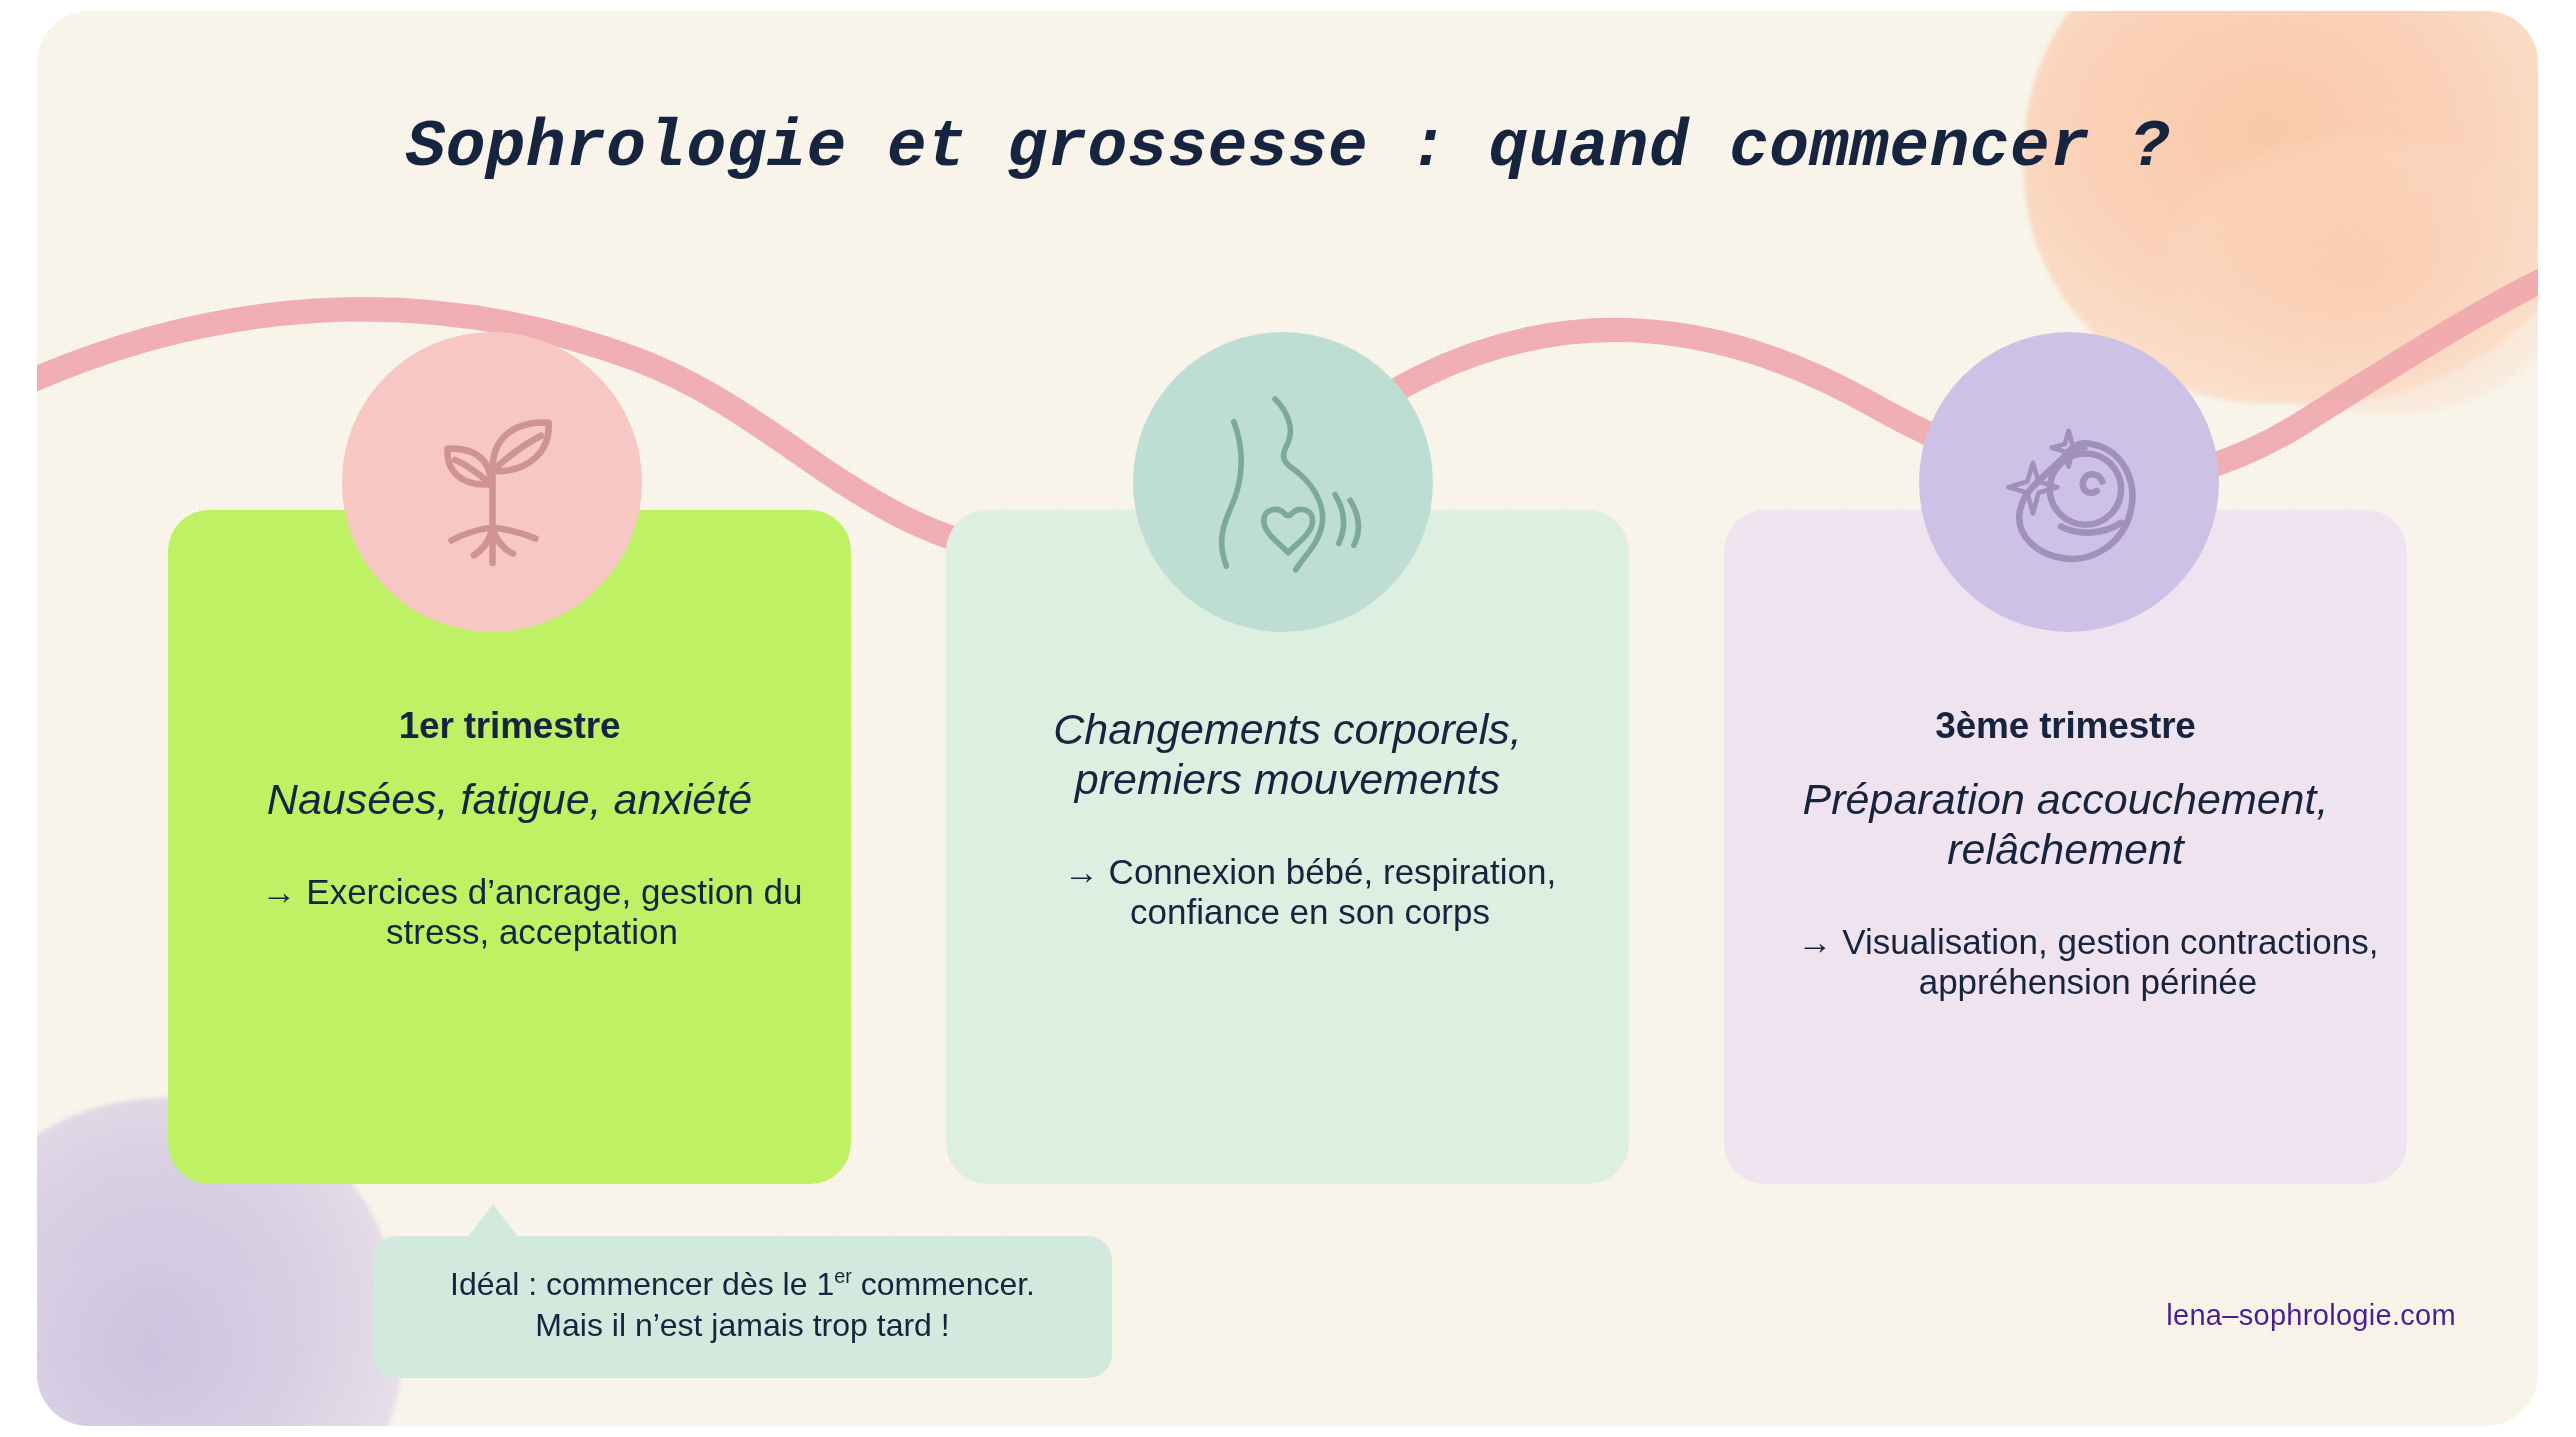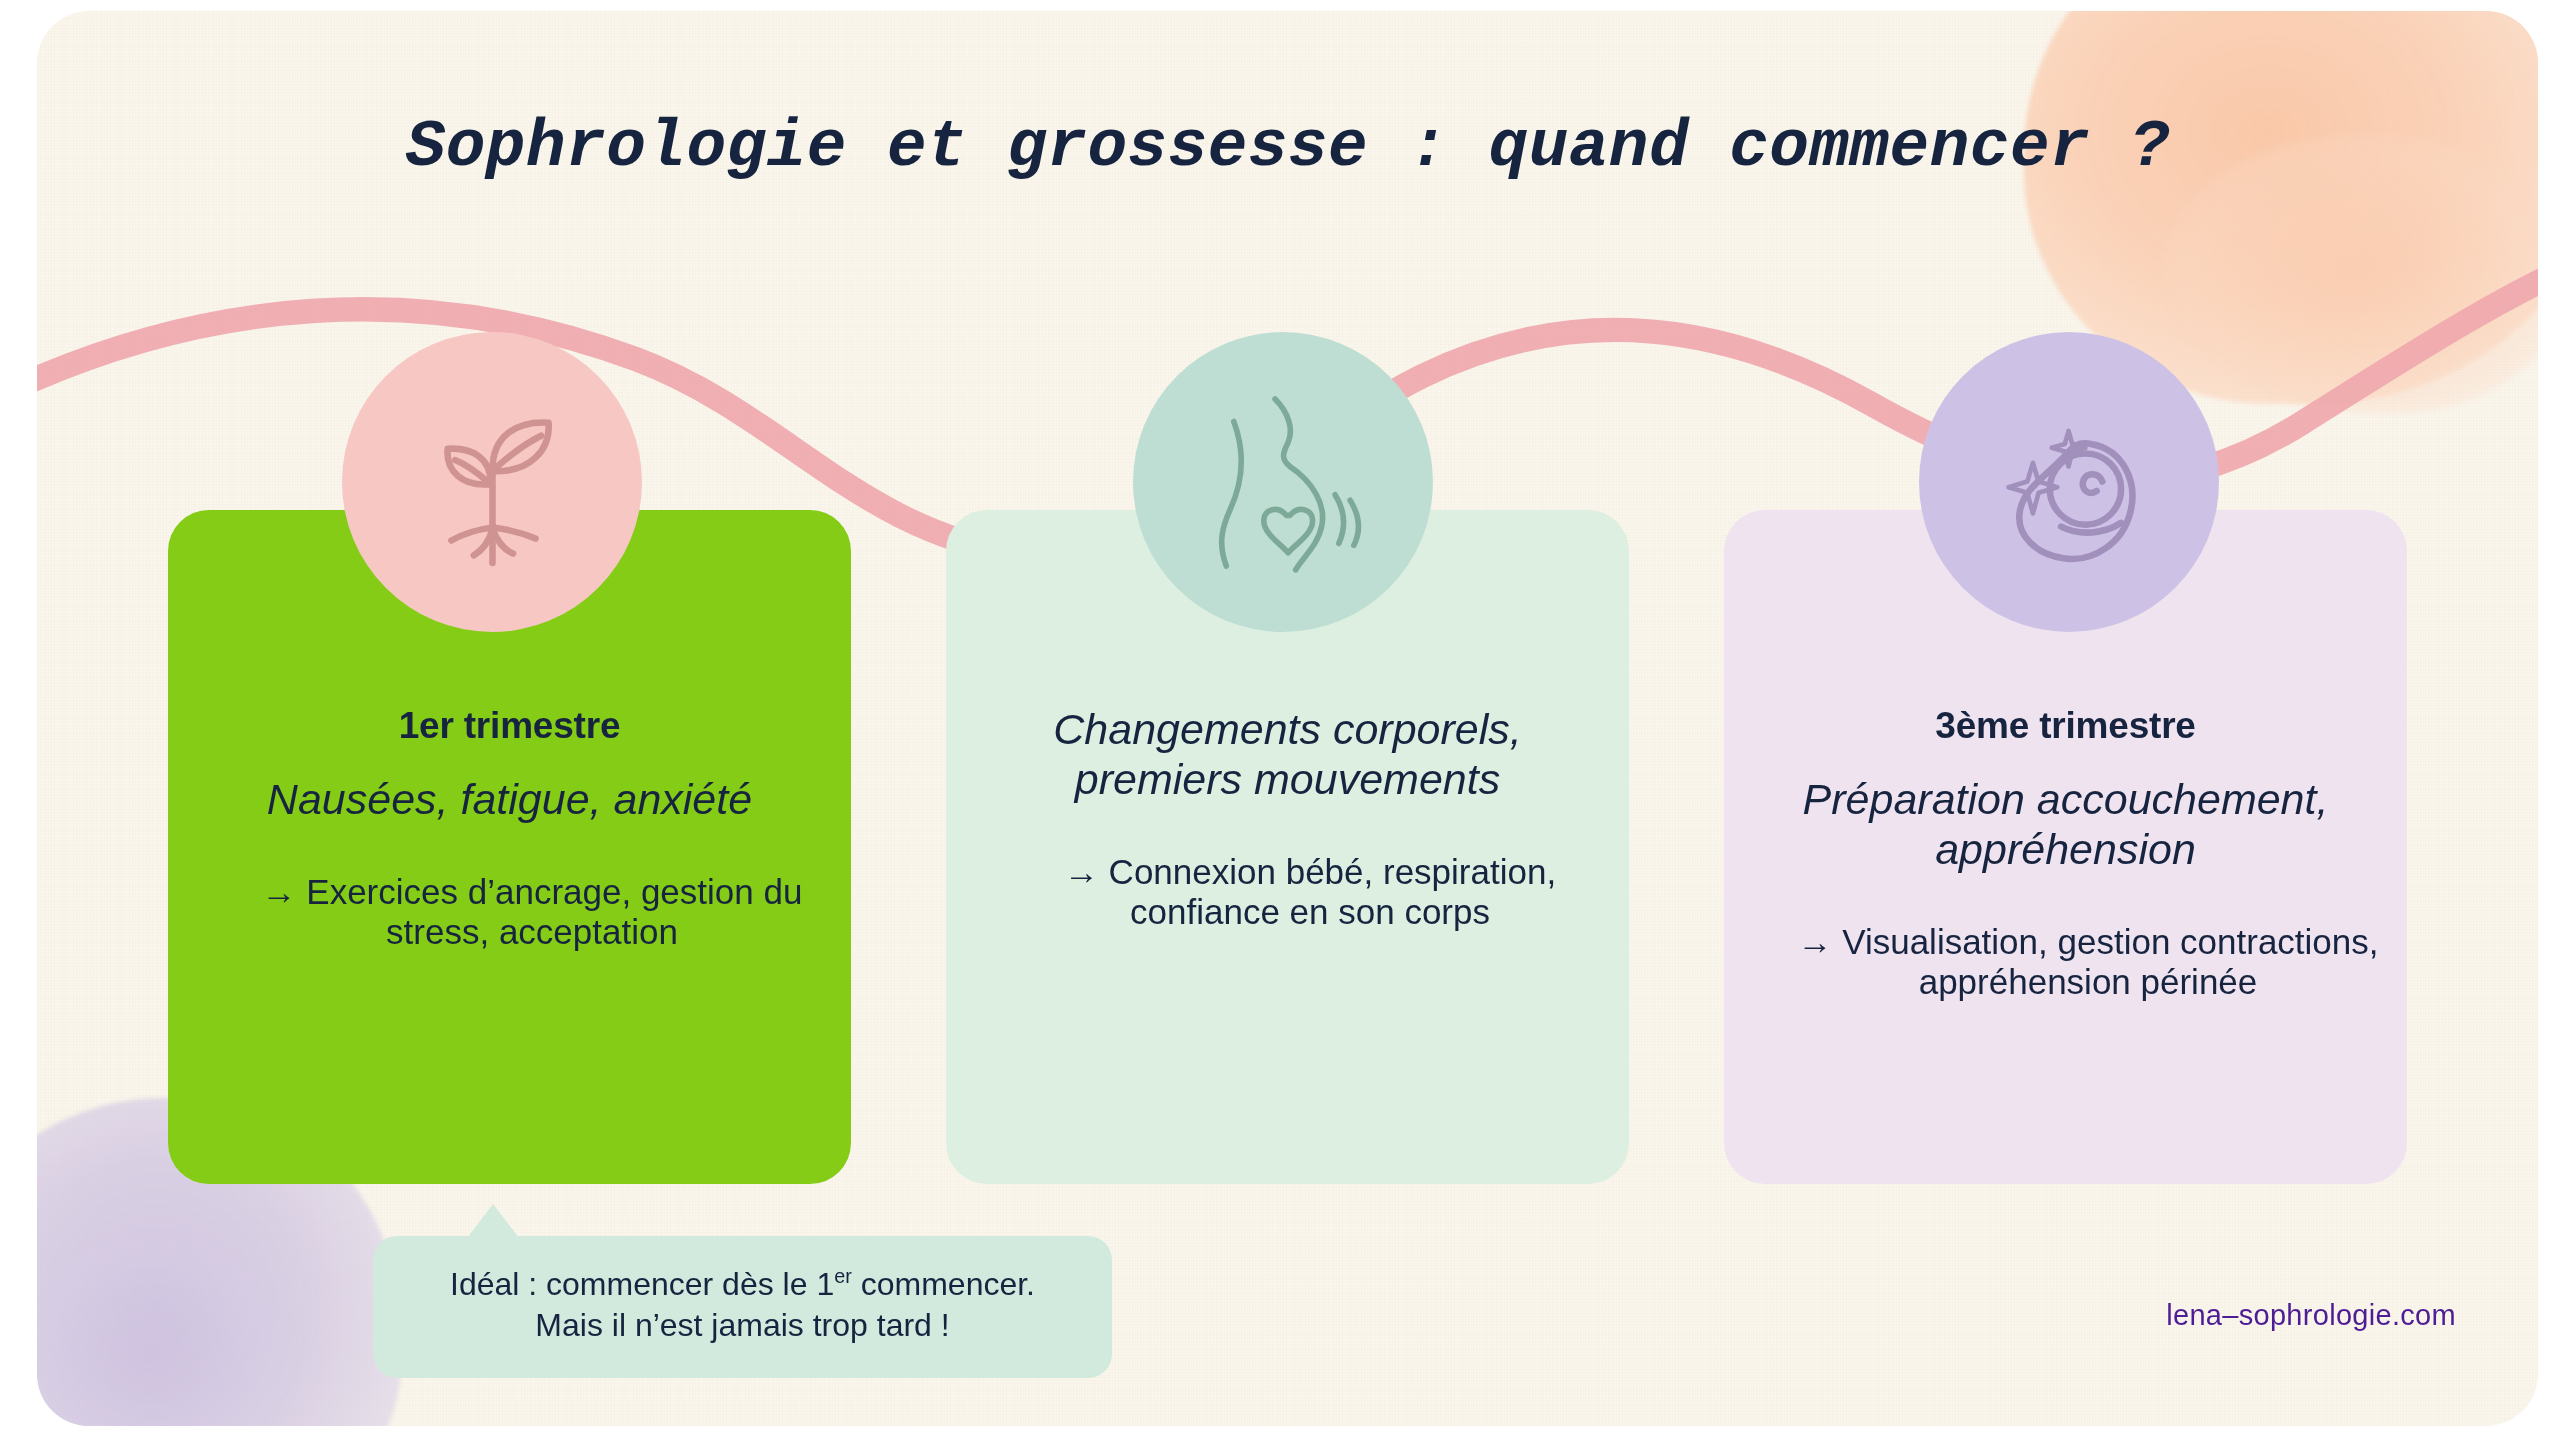--- a/index.html
+++ b/index.html
@@ -113,21 +113,21 @@
     justify-content: space-between;
   }
   .card {
     position: relative;
     width: 683px;
     height: 674px;
     border-radius: 41px;
     padding-top: 195px;
     text-align: center;
   }
-  .card.pink   { background: #84cc16; }
+  .card.pink   { background: #bef264; }
   .card.green  { background: #dcefe1; }
   .card.purple { background: #f0e3f0; }
 
   .card-title {
     font-size: 37px;
     font-weight: 700;
     color: #16243f;
     letter-spacing: -0.2px;
     margin-bottom: 28px;
   }
@@ -238,21 +238,21 @@
     <div class="card green">
       <div class="card-symptoms">Changements corporels, premiers mouvements</div>
       <div class="card-actions">
         <span class="arrow-glyph">→</span>
         <span>Connexion bébé, respiration, confiance en son corps</span>
       </div>
     </div>
 
     <div class="card purple">
       <div class="card-title">3ème trimestre</div>
-      <div class="card-symptoms">Préparation accouchement, appréhension</div>
+      <div class="card-symptoms">Préparation accouchement, relâchement</div>
       <div class="card-actions">
         <span class="arrow-glyph">→</span>
         <span>Visualisation, gestion contractions, appréhension périnée</span>
       </div>
     </div>
   </div>
 
   <div class="icon-circle c1">
     <svg width="187" height="187" viewBox="0 0 200 200">
       <g fill="none" stroke="#c98a8a" stroke-width="7" stroke-linecap="round" stroke-linejoin="round" opacity="0.85">

